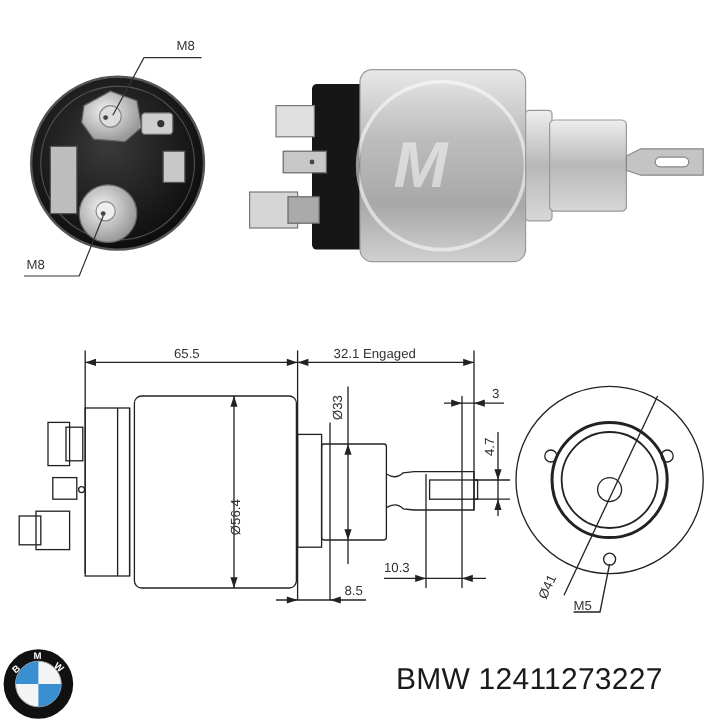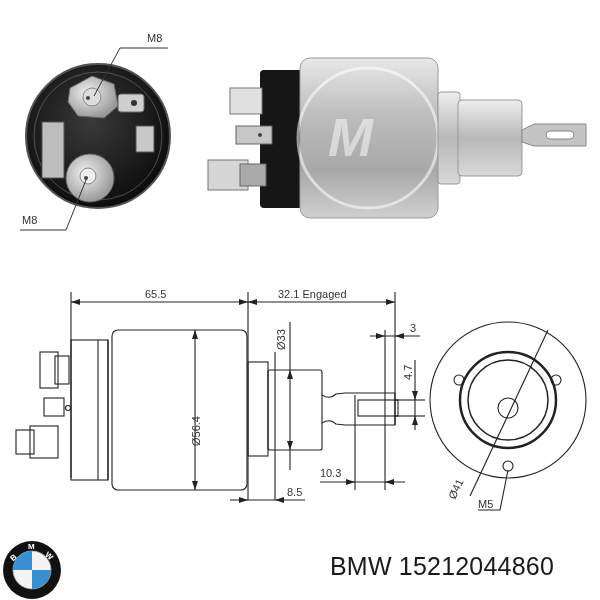--- a/index.html
+++ b/index.html
@@ -172,13 +172,13 @@
 <svg class="abs" style="left:2px;top:540px" width="60" height="60" viewBox="0 0 60 60">
   <circle cx="30" cy="30" r="29" fill="#111111"></circle>
   <circle cx="30" cy="30" r="19" fill="#f4f4f4" stroke="#aaa" stroke-width="0.8"></circle>
   <path d="M30,30 L30,11 A19,19 0 0,0 11,30 Z" fill="#3a8fd1"></path>
   <path d="M30,30 L30,49 A19,19 0 0,0 49,30 Z" fill="#3a8fd1"></path>
   <text x="9" y="20" font-size="8" font-weight="bold" fill="#fff" transform="rotate(-40 12 18)">B</text>
   <text x="26" y="9" font-size="8" font-weight="bold" fill="#fff">M</text>
   <text x="43" y="18" font-size="8" font-weight="bold" fill="#fff" transform="rotate(40 46 16)">W</text>
 </svg>
 
-<div class="caption">BMW 15212044860</div>
+<div class="caption">BMW 12411273227</div>
 
 </body></html>

